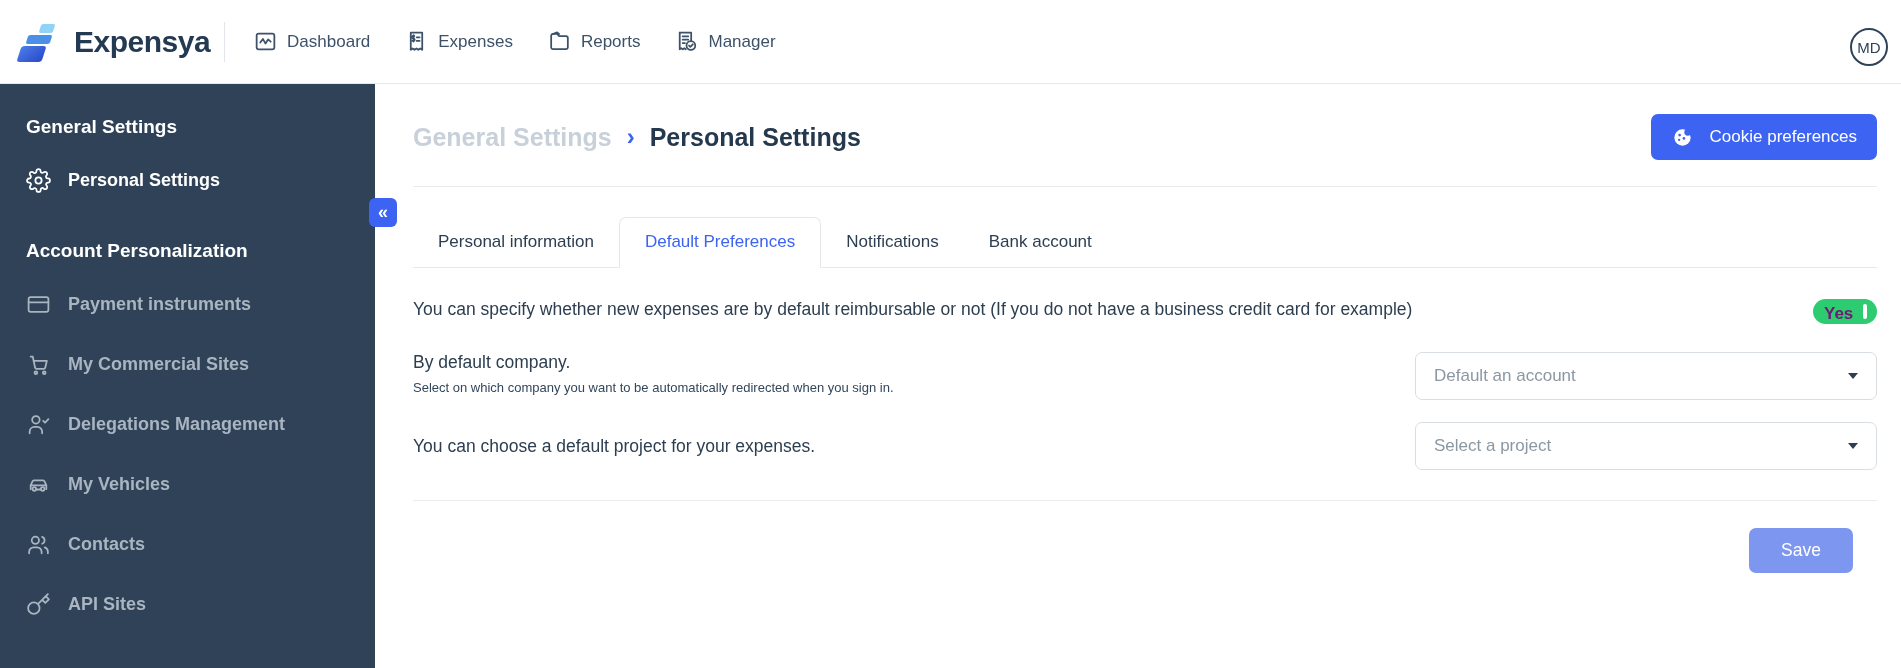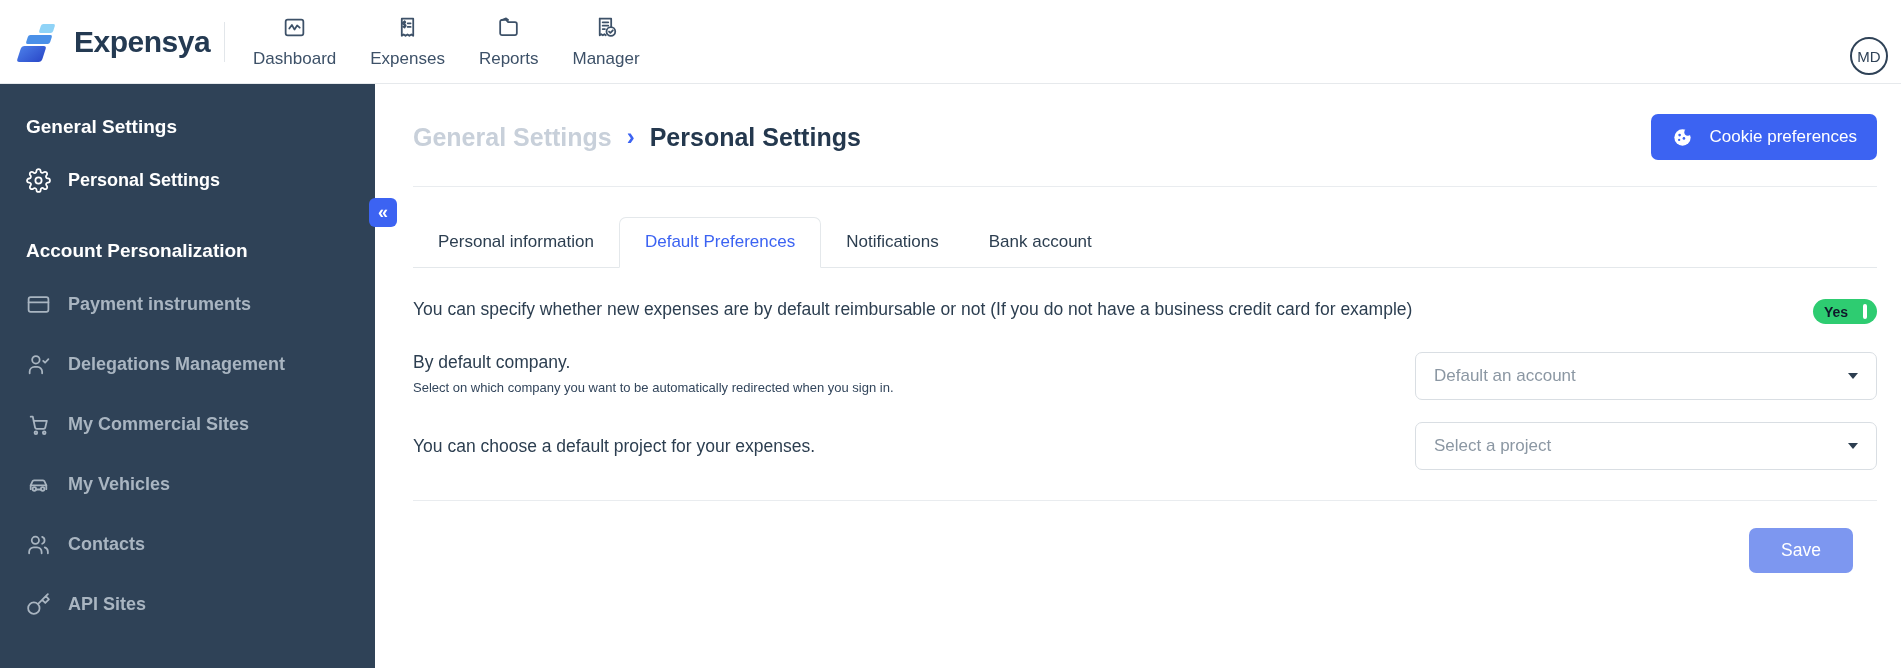--- a/index.html
+++ b/index.html
@@ -8,23 +8,23 @@
 
   
   .topbar { position:absolute; top:0; left:0; right:0; height:84px; background:#fff; border-bottom:1px solid #e6e9ec; display:flex; align-items:center; z-index:3; }
   .logo { display:flex; align-items:center; gap:12px; padding-left:16px; cursor:pointer; }
   .logo-mark { width:46px; height:42px; position:relative; }
   .lm-a { position:absolute; top:3px;  left:24px; width:14px; height:9px;  background:#8fd3f7; border-radius:2px; transform:skewX(-18deg); }
   .lm-b { position:absolute; top:14px; left:11px; width:24px; height:9px;  background:#4a90e8; border-radius:2px; transform:skewX(-18deg); }
   .lm-c { position:absolute; top:25px; left:3px;  width:25px; height:16px; background:linear-gradient(135deg,#4a7de8,#2b49c9); border-radius:3px; transform:skewX(-18deg); }
   .logo-text { font-size:30px; font-weight:700; color:#243a52; letter-spacing:-0.5px; }
   .topbar-divider { width:1px; height:40px; background:#e2e6ea; margin:0 28px 0 14px; }
-  .nav-item { display:flex; align-items:center; gap:9px; margin-right:34px; color:#3d5168; font-size:17px; font-weight:500; cursor:pointer;flex-direction:column; }
+  .nav-item { display:flex; align-items:center; gap:9px; margin-right:34px; color:#3d5168; font-size:17px; font-weight:500; cursor:pointer; }
   .nav-item svg { width:25px; height:25px; stroke:#3d5168; fill:none; stroke-width:1.7; stroke-linecap:round; stroke-linejoin:round; }
-  .avatar { position:absolute; right:13px; top:37px; width:38px; height:38px; border:2px solid #2f4257; border-radius:50%; display:flex; align-items:center; justify-content:center; font-size:15px; font-weight:500; color:#2f4257; cursor:pointer; background:#fff; }
+  .avatar { position:absolute; right:13px; top:28px; width:38px; height:38px; border:2px solid #2f4257; border-radius:50%; display:flex; align-items:center; justify-content:center; font-size:15px; font-weight:500; color:#2f4257; cursor:pointer; background:#fff; }
 
   
   .sidebar { position:absolute; top:84px; left:0; width:375px; bottom:0; background:#2f4257; padding-top:20px; }
   .sb-title { color:#fff; font-weight:700; font-size:19px; padding-left:26px; height:46px; display:flex; align-items:center; }
   .sb-item { display:flex; align-items:center; gap:17px; padding-left:26px; height:60px; color:#a9b5c1; font-size:18px; font-weight:600; cursor:pointer; }
   .sb-item svg { width:25px; height:25px; stroke:#a9b5c1; fill:none; stroke-width:1.7; stroke-linecap:round; stroke-linejoin:round; flex-shrink:0; }
   .sb-item.active { color:#ffffff; font-weight:700; }
   .sb-item.active svg { stroke:#ffffff; }
   .sb-gap { height:18px; }
 
@@ -43,21 +43,21 @@
   .header-divider { height:1px; background:#e9ecef; margin:26px 24px 0 38px; }
 
   .tabs { margin:30px 24px 0 38px; border-bottom:1px solid #e4e8eb; display:flex; align-items:flex-end; }
   .tab { padding:14px 25px 15px; font-size:17px; color:#2c3e50; cursor:pointer; white-space:nowrap; }
   .tab.active { border:1px solid #e4e8eb; border-bottom:1px solid #fff; border-radius:7px 7px 0 0; margin-bottom:-1px; color:#3c63f2; background:#fff; }
 
   .content { padding:26px 24px 0 38px; }
   .row-reimburse { display:flex; justify-content:space-between; }
   .reimburse-text { font-size:17.5px; color:#2c3e50; line-height:30px; max-width:1330px; }
   .toggle { width:64px; height:25px; background:#2ecc71; border-radius:13px; position:relative; flex-shrink:0; margin-top:5px; cursor:pointer; }
-  .toggle-label { color:#0f172a; font-weight:700; font-size:14px; position:absolute; left:11px; top:5px; }
+  .toggle-label { color:#701a75; font-weight:700; font-size:17px; position:absolute; left:11px; top:5px; }
   .toggle-knob { position:absolute; right:10px; top:5px; width:4px; height:15px; background:#fff; border-radius:2px; }
 
   .form-row { display:flex; justify-content:space-between; align-items:flex-start; margin-top:28px; }
   .form-row.center { align-items:center; margin-top:22px; }
   .fr-label { font-size:17.5px; color:#2c3e50; }
   .fr-helper { font-size:13px; color:#33465c; margin-top:7px; }
   .select { width:462px; height:48px; border:1px solid #d9dee3; border-radius:7px; display:flex; align-items:center; justify-content:space-between; padding:0 18px; color:#8b97a3; font-size:17px; background:#fff; cursor:pointer; flex-shrink:0; }
   .caret { width:0; height:0; border-left:5.5px solid transparent; border-right:5.5px solid transparent; border-top:6.5px solid #2c3e50; }
 
   .bottom-divider { height:1px; background:#e9ecef; margin:30px 24px 0 38px; }
@@ -136,33 +136,33 @@
 
     <div class="sb-item">
       <svg viewBox="0 0 24 24">
           <rect x="2.5" y="5" width="19" height="14" rx="2"></rect>
           <line x1="2.5" y1="10" x2="21.5" y2="10"></line>
         </svg>
       <span>Payment instruments</span>
     </div>
     <div class="sb-item">
       <svg viewBox="0 0 24 24">
+          <circle cx="9.5" cy="20" r="1.3"></circle>
+          <circle cx="17.5" cy="20" r="1.3"></circle>
+          <path d="M4.5 4.5h2l2.2 10.4a1.6 1.6 0 0 0 1.6 1.3h6.6a1.6 1.6 0 0 0 1.6-1.3L20 8.5H7.1"></path>
+        </svg>
+      <span>My Commercial Sites</span>
+    </div>
+    <div class="sb-item">
+      <svg viewBox="0 0 24 24">
           <circle cx="9.5" cy="7.5" r="3.6"></circle>
           <path d="M3.5 20.5v-1.6a4.6 4.6 0 0 1 4.6-4.6h2.8a4.6 4.6 0 0 1 4.6 4.6v1.6"></path>
           <polyline points="16.5 8.5 18.3 10.3 21.5 6.8"></polyline>
         </svg>
       <span>Delegations Management</span>
-    </div>
-    <div class="sb-item">
-      <svg viewBox="0 0 24 24">
-          <circle cx="9.5" cy="20" r="1.3"></circle>
-          <circle cx="17.5" cy="20" r="1.3"></circle>
-          <path d="M4.5 4.5h2l2.2 10.4a1.6 1.6 0 0 0 1.6 1.3h6.6a1.6 1.6 0 0 0 1.6-1.3L20 8.5H7.1"></path>
-        </svg>
-      <span>My Commercial Sites</span>
     </div>
     <div class="sb-item">
       <svg viewBox="0 0 24 24">
           <path d="M4.5 16.5v-3.7l1.7-3.8a1.6 1.6 0 0 1 1.5-1h8.6a1.6 1.6 0 0 1 1.5 1l1.7 3.8v3.7"></path>
           <line x1="4.5" y1="12.8" x2="19.5" y2="12.8"></line>
           <circle cx="8" cy="16.3" r="1.7"></circle>
           <circle cx="16" cy="16.3" r="1.7"></circle>
           <line x1="9.8" y1="16.8" x2="14.2" y2="16.8"></line>
         </svg>
       <span>My Vehicles</span>

